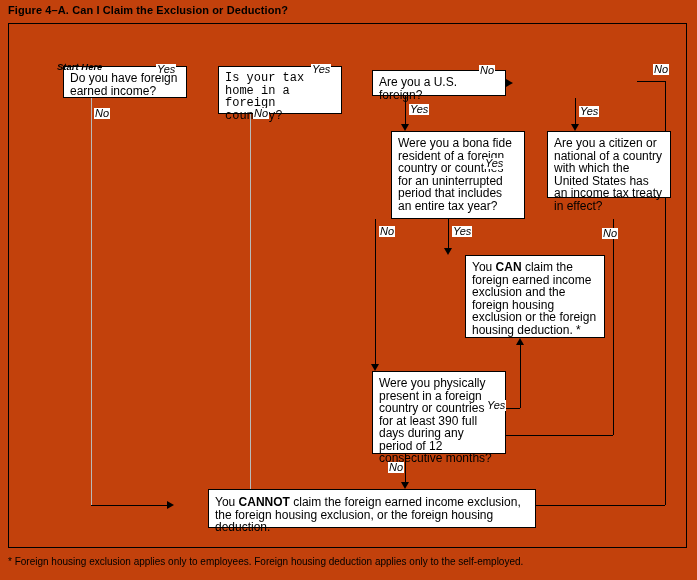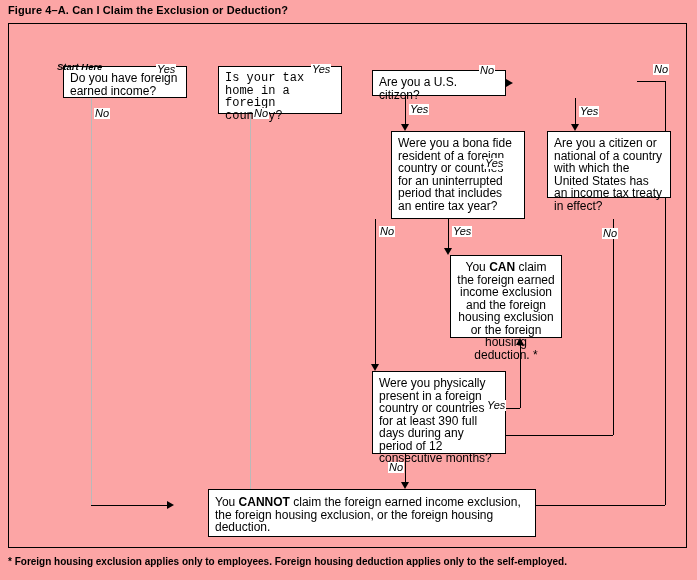--- a/index.html
+++ b/index.html
@@ -8,21 +8,21 @@
     background: #ffffff;
   }
   body {
     font-family: "Liberation Sans", sans-serif;
     color: #000000;
   }
   #page {
     position: relative;
     width: 697px;
     height: 580px;
-    background: #fca5a5;
+    background: #c2410c;
     overflow: hidden;
   }
   .fig-title {
     position: absolute;
     left: 8px;
     top: 4px;
     font-size: 11px;
     font-weight: bold;
     letter-spacing: 0.1px;
   }
@@ -33,21 +33,20 @@
     width: 679px;
     height: 525px;
     border: 1px solid #000000;
     box-sizing: border-box;
   }
   .footnote {
     position: absolute;
     left: 8px;
     top: 556px;
     font-size: 10px;
-    font-weight: bold;
   }
   .node {
     position: absolute;
     border: 1px solid #000000;
     box-sizing: border-box;
     background: #ffffff;
     font-size: 12px;
     line-height: 12.5px;
     padding: 5px 6px 4px 6px;
     z-index: 3;
@@ -114,34 +113,34 @@
   <div class="fig-title">Figure 4–A.  Can I Claim the Exclusion or Deduction?</div>
 
   <div class="outer-box"></div>
 
   <div class="start-here" style="left:57px; top:52px;">Start Here</div>
 
   <div class="node" style="left:29px; top:66px; width:124px; height:32px;">Do you have foreign earned income?</div>
 
   <div class="node" style="left:184px; top:66px; width:124px; height:48px;font-family:Liberation Mono, monospace;">Is your tax home in a foreign country?</div>
 
-  <div class="node" style="left:338px; top:70px; width:134px; height:26px;">Are you a U.S. citizen?</div>
+  <div class="node" style="left:338px; top:70px; width:134px; height:26px;">Are you a U.S. foreign?</div>
 
 
   <div class="node" style="left:357px; top:131px; width:134px; height:88px;">Were you a bona fide resident of a foreign country or countries for an uninterrupted period that includes an entire tax year?</div>
 
   <div class="node" style="left:513px; top:131px; width:124px; height:67px;">Are you a citizen or national of a country with which the United States has an income tax treaty in effect?</div>
 
-  <div class="node" style="left:416px; top:255px; width:112px; height:83px;text-align:center;">
+  <div class="node" style="left:431px; top:255px; width:140px; height:83px;">
     <span>You </span><b>CAN</b><span> claim the foreign earned income exclusion and the foreign housing exclusion or the foreign housing deduction. *</span>
   </div>
 
   <div class="node" style="left:338px; top:371px; width:134px; height:83px;">Were you physically present in a foreign country or countries for at least 390 full days during any period of 12 consecutive months?</div>
 
-  <div class="node" style="left:174px; top:489px; width:328px; height:48px; padding-top:6px;">
+  <div class="node" style="left:174px; top:489px; width:328px; height:39px; padding-top:6px;">
     <span>You </span><b>CANNOT</b><span> claim the foreign earned income exclusion, the foreign housing exclusion, or the foreign housing deduction.</span>
   </div>
 
   <div class="ln h" style="left:153px; top:81px; width:24px;"></div>
   <div class="arrow right" style="left:177px; top:77px;"></div>
   <div class="lbl" style="left:156px; top:64px;">Yes</div>
 
   <div class="ln v grey" style="left:91px; top:98px; height:407px;"></div>
   <div class="ln h" style="left:91px; top:505px; width:76px;"></div>
   <div class="arrow right" style="left:167px; top:501px;"></div>

